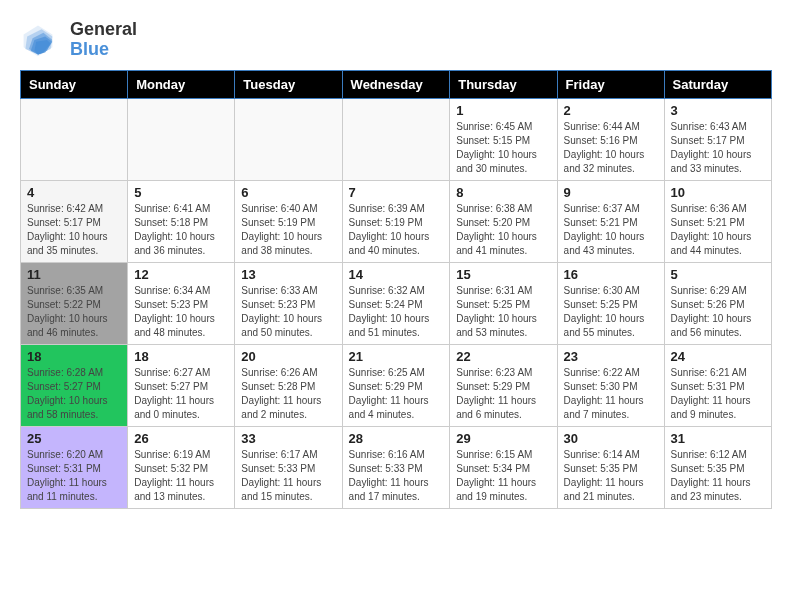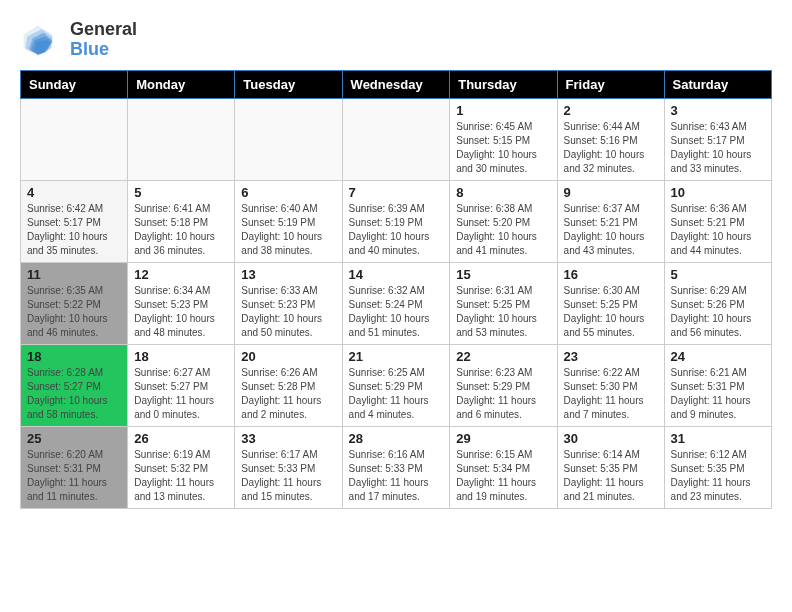--- a/index.html
+++ b/index.html
@@ -299,21 +299,21 @@
         </td>
         <td>
           <span class="day-number">24</span>
           <div class="day-info" style="white-space: pre-line;">Sunrise: 6:21 AM
 Sunset: 5:31 PM
 Daylight: 11 hours
 and 9 minutes.</div>
         </td>
       </tr>
       <tr>
-        <td style="background-color: #a3a3a3;">
+        <td style="background-color: #c4b5fd;">
           <span class="day-number">25</span>
           <div class="day-info" style="white-space: pre-line;">Sunrise: 6:20 AM
 Sunset: 5:31 PM
 Daylight: 11 hours
 and 11 minutes.</div>
         </td>
         <td>
           <span class="day-number">26</span>
           <div class="day-info" style="white-space: pre-line;">Sunrise: 6:19 AM
 Sunset: 5:32 PM

